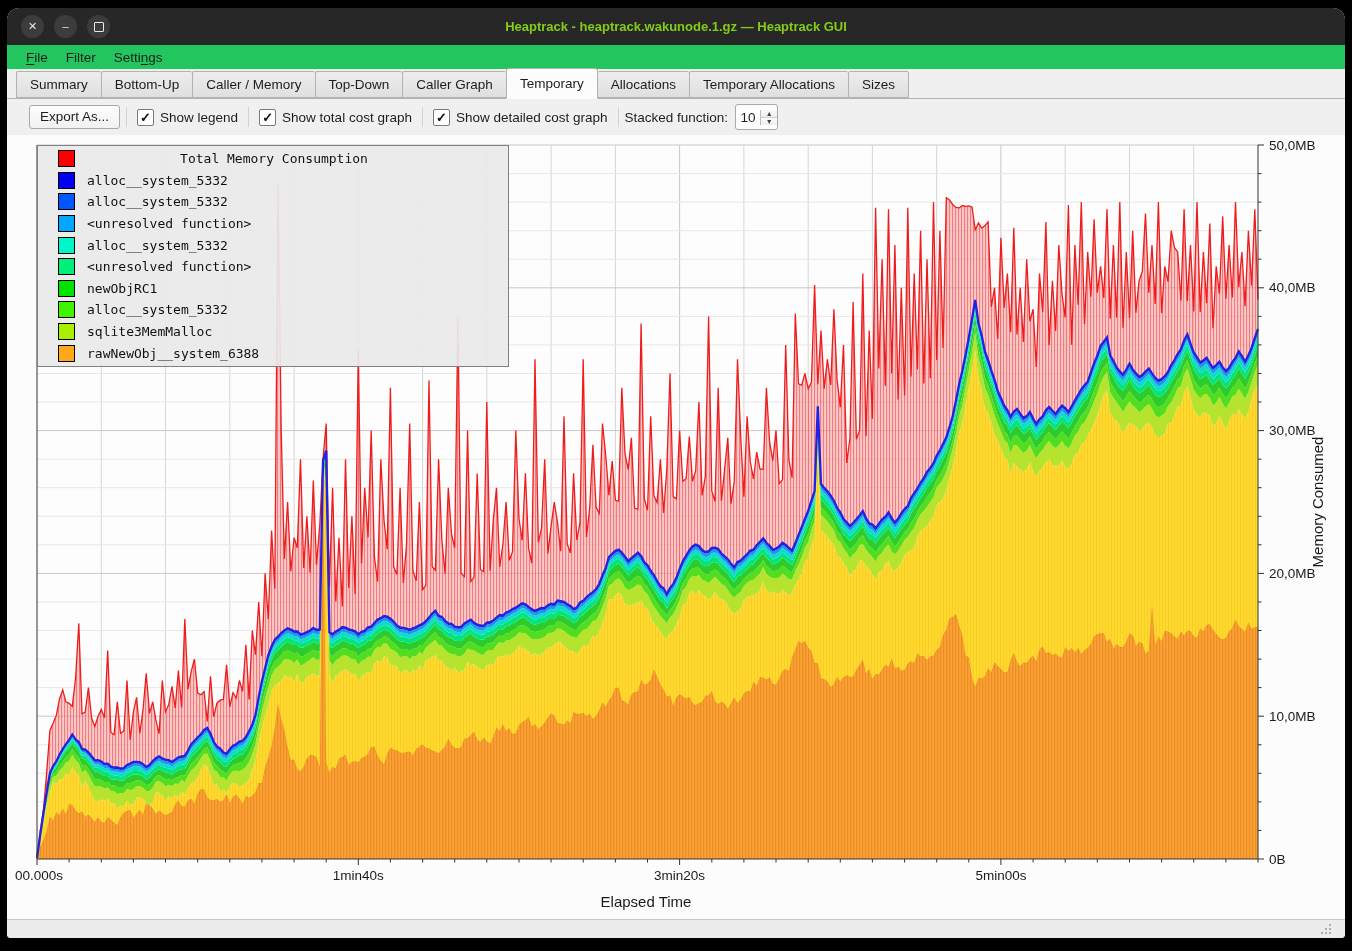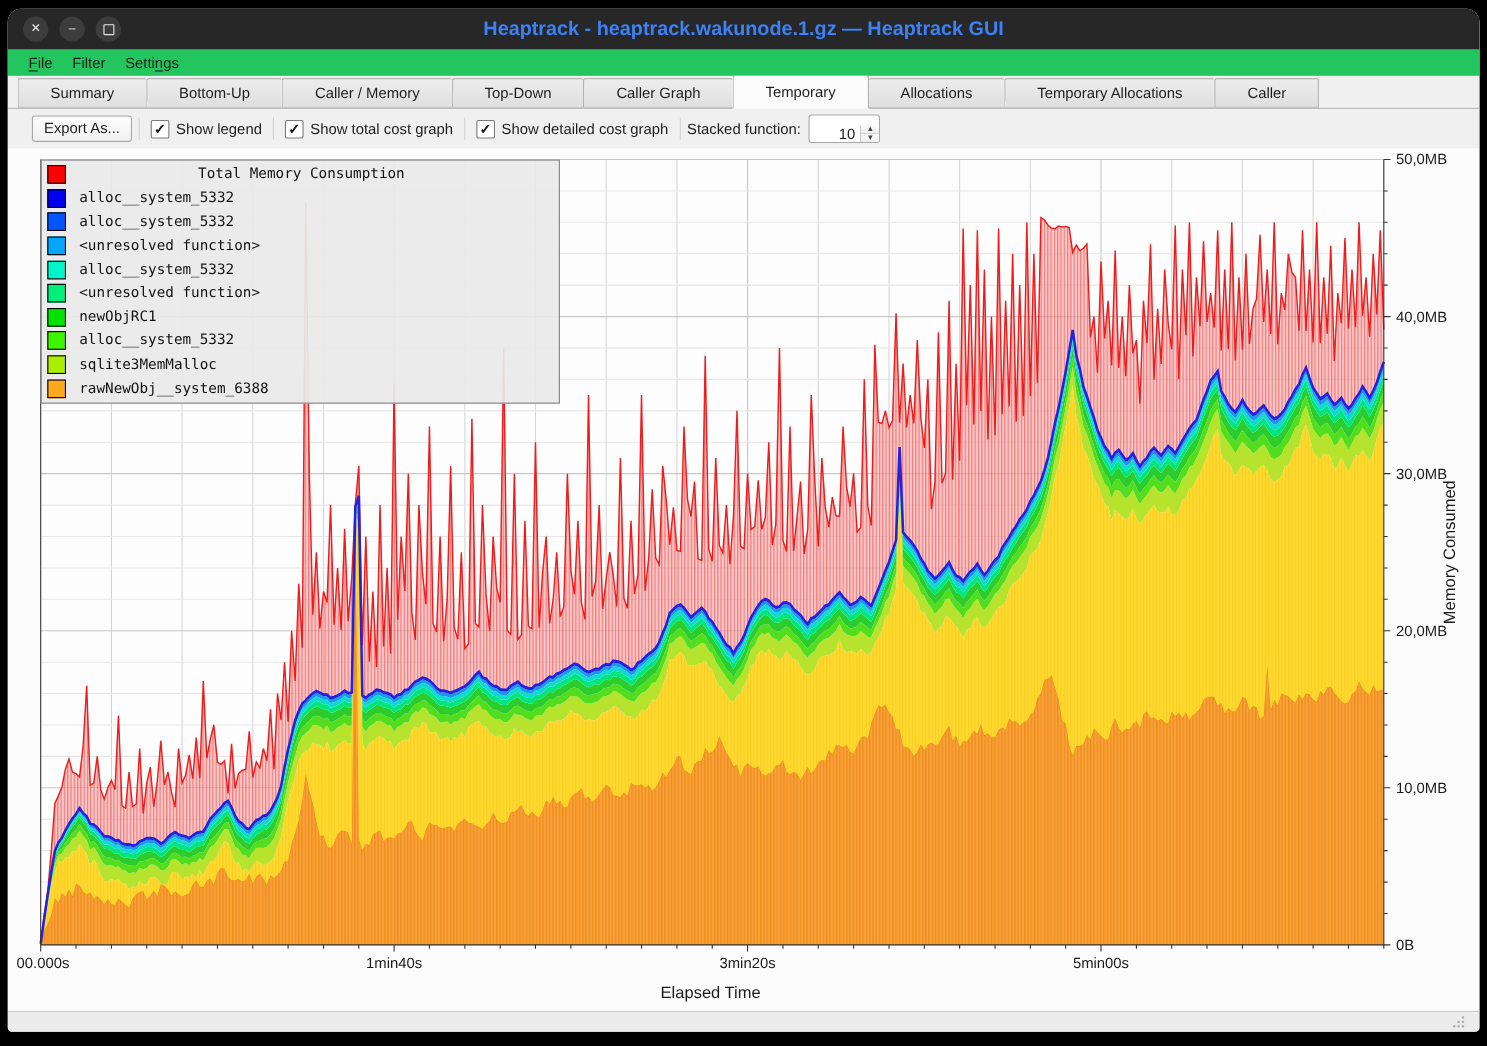--- a/index.html
+++ b/index.html
@@ -6,60 +6,60 @@
   body{width:1352px;height:951px;background:#000;position:relative;overflow:hidden;
        font-family:"Liberation Sans",sans-serif;-webkit-font-smoothing:antialiased;}
   .window{position:absolute;left:7px;top:8px;width:1338px;height:930px;background:#fcfcfc;
           border-radius:12px 12px 4px 4px;overflow:hidden;display:flex;flex-direction:column;}
   
   .titlebar{height:37px;background:#272727;display:flex;align-items:center;position:relative;flex:none;}
   .winbtns{display:flex;gap:10px;margin-left:14px;z-index:2;}
   .wbtn{width:23px;height:23px;border-radius:50%;background:#3c3c3c;color:#e8e8e8;display:flex;
         align-items:center;justify-content:center;font-size:11px;line-height:1;cursor:default;}
   .wbtn .sq{width:8px;height:8px;border:1.4px solid #e8e8e8;border-radius:1px;display:block;}
-  .title{position:absolute;left:0;right:0;text-align:center;color:#3b82f6;font-weight:bold;font-size:18px;}
+  .title{position:absolute;left:0;right:0;text-align:center;color:#84cc16;font-weight:bold;font-size:13px;}
   
   .menubar{height:24px;background:#22c55e;display:flex;align-items:center;padding-left:10px;
            font-size:13.5px;color:#1d1d1d;flex:none;}
   .menu-item{padding:2px 9px;cursor:default;}
   .menu-item u{text-decoration:underline;text-underline-offset:2px;}
   
   .tabbar{height:29px;background:#f0f0f0;display:flex;align-items:flex-end;padding-left:9px;
           border-bottom:1px solid #b2b2b2;flex:none;}
-  .tab{height:25px;display:flex;align-items:center;padding:0 29px;font-size:13.5px;color:#1d1d1d;
+  .tab{height:25px;display:flex;align-items:center;padding:0 13px;font-size:13.5px;color:#1d1d1d;
        background:linear-gradient(#ededed,#dfdfdf);border:1px solid #b2b2b2;border-right:none;
        border-radius:2px 2px 0 0;cursor:default;}
   .tab:last-child{border-right:1px solid #b2b2b2;}
   .tab.active{background:#fcfcfc;height:29px;margin-bottom:-1px;border-right:1px solid #b2b2b2;
               border-bottom:1px solid #fcfcfc;border-radius:3px 3px 0 0;}
   .tab.active + .tab{border-left:none;}
   
   .toolbar{height:36px;background:#f0f0f0;display:flex;align-items:center;padding-left:9px;
            font-size:13.5px;color:#1d1d1d;flex:none;}
   .btn{background:linear-gradient(#fdfdfd,#f1f1f1);border:1px solid #a9a9a9;border-radius:3px;
        padding:3px 10px 4px;font-size:13.5px;color:#1d1d1d;font-family:inherit;margin-left:13px;}
   .tsep{width:1px;height:20px;background:#d2d2d2;margin:0 6px;}
   .cbgroup{display:flex;align-items:center;gap:6px;padding:0 4px;}
   .cbox{width:15px;height:15px;background:#fff;border:1px solid #7a7a7a;border-radius:2px;
         display:flex;align-items:center;justify-content:center;font-size:13px;color:#111;
         font-weight:bold;line-height:1;}
-  .spin{display:flex;align-items:flex-end;border:1px solid #a9a9a9;border-radius:3px;background:#fff;
-        height:24px;margin-left:7px;padding-left:22px;}
+  .spin{display:flex;align-items:center;border:1px solid #a9a9a9;border-radius:3px;background:#fff;
+        height:24px;margin-left:7px;}
   .spin .val{width:24px;display:flex;align-items:center;justify-content:center;font-size:13.5px;}
   .spin .arrows{display:flex;flex-direction:column;border-left:1px solid #bdbdbd;width:16px;}
   .spin .arrows span{flex:1;display:flex;align-items:center;justify-content:center;font-size:7px;
         color:#444;background:linear-gradient(#fbfbfb,#ededed);}
   .spin .arrows span:first-child{border-bottom:1px solid #cfcfcf;}
   
   .chart-panel{position:relative;flex:1;background:#fcfcfc;}
   .chart-panel svg{position:absolute;left:0;top:0;}
   .legend{position:absolute;left:30px;top:10px;width:470px;background:rgba(233,233,233,0.93);
           border:1px solid #808080;font-family:"DejaVu Sans Mono","Liberation Mono",monospace;
           font-size:13px;color:#111;padding:2px 0;}
-  .lrow{display:flex;align-items:center;height:21.6px;padding:0 5px;}
+  .lrow{display:flex;align-items:center;height:21.6px;padding:0 20px;}
   .lswatch{width:15px;height:15px;border:1px solid #000;flex:none;margin-right:12px;}
   .lrow.ltitle .llabel{flex:1;text-align:center;margin-left:-27px;}
   
   .statusbar{height:18px;background:#ececec;border-top:1px solid #c8c8c8;position:relative;flex:none;}
   .grip{position:absolute;right:14px;bottom:12px;width:2px;height:2px;background:#adadad;
         box-shadow:0 0 0 0 #adadad,-4px 4px 0 #adadad,0 4px 0 #adadad,-8px 8px 0 #adadad,
                    -4px 8px 0 #adadad,0 8px 0 #adadad;}
 </style>
 </head>
 <body>
@@ -89,21 +89,21 @@
 
   <div class="tabbar" id="tabbar">
       <div class="tab">Summary</div>
       <div class="tab">Bottom-Up</div>
       <div class="tab">Caller / Memory</div>
       <div class="tab">Top-Down</div>
       <div class="tab">Caller Graph</div>
       <div class="tab active">Temporary</div>
       <div class="tab">Allocations</div>
       <div class="tab">Temporary Allocations</div>
-      <div class="tab">Caller</div>
+      <div class="tab">Sizes</div>
     </div>
 
   <div class="toolbar">
     <button class="btn">Export As...</button>
     <span id="cbzone" style="display:flex;align-items:center;">
         <span class="tsep"></span>
         <span class="cbgroup">
           <span class="cbox">✓</span>
           <span>Show legend</span>
         </span>

